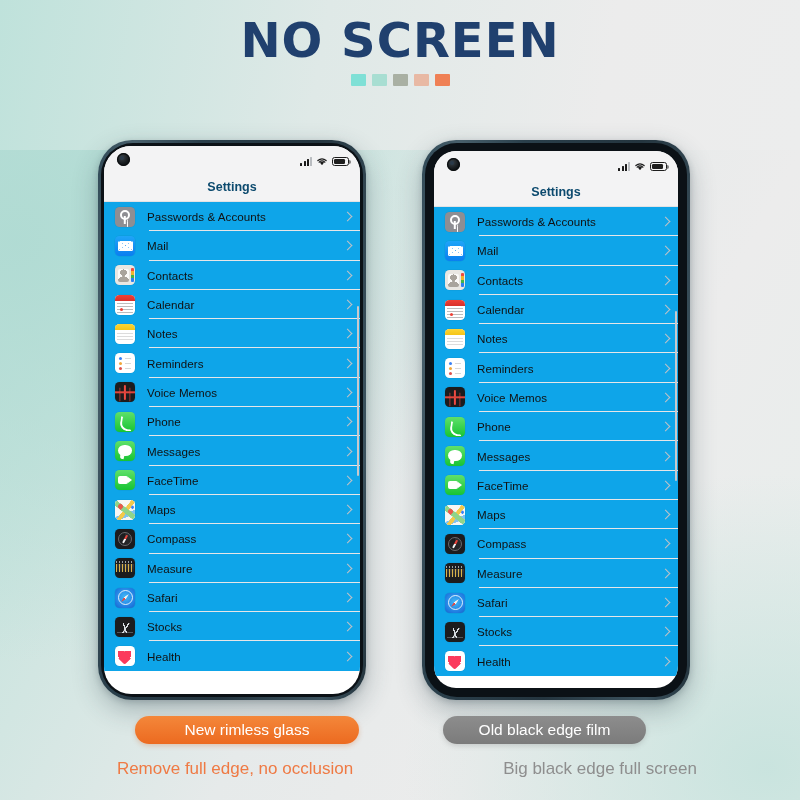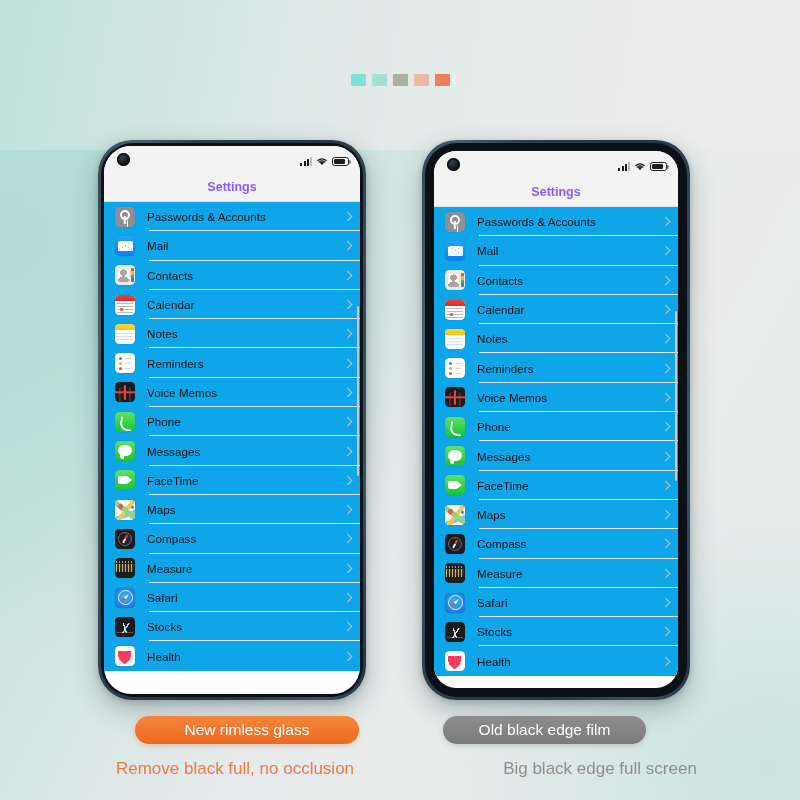--- a/index.html
+++ b/index.html
@@ -100,21 +100,21 @@
     position:relative;width:17px;height:9px;border-radius:2.6px;
     border:1.2px solid #1d1d1d;box-sizing:border-box;
   }
   .batt:before{content:"";position:absolute;left:1px;top:1px;bottom:1px;width:11px;background:#1d1d1d;border-radius:1.2px;}
   .batt:after{content:"";position:absolute;right:-3.2px;top:2.4px;width:2px;height:4px;border-radius:0 2px 2px 0;background:#1d1d1d;opacity:.55;}
 
   
   .sheader{
     height:28px;background:#f3f3f4;
     display:flex;align-items:center;justify-content:center;
-    font-size:12.5px;font-weight:bold;color:#8b5cf6;
+    font-size:12.5px;font-weight:bold;color:#0c4a6e;
     border-bottom:1px solid #e2e2e4;
   }
   
   .list{background:#0ea5e9;}
   .row{
     display:flex;align-items:center;
     height:29.3px;padding-left:11px;
     position:relative;
   }
   .row .sep{
@@ -342,20 +342,21 @@
   .caption.new{left:50px;width:370px;color:#ef7a44;}
   .caption.old{left:410px;width:380px;color:#8e8e8e;}
 </style>
 </head>
 <body>
 
 <div class="bg"></div>
 <div class="bg-top"></div>
 
 <div class="header">
+  <div class="title">NO SCREEN</div>
   <div class="swatches">
       <div class="swatch" style="background: rgb(127, 224, 214);"></div>
       <div class="swatch" style="background: rgb(168, 222, 210);"></div>
       <div class="swatch" style="background: rgb(169, 176, 163);"></div>
       <div class="swatch" style="background: rgb(232, 185, 164);"></div>
       <div class="swatch" style="background: rgb(239, 128, 85);"></div>
     </div>
 </div>
 
 <div class="phone left">
@@ -605,14 +606,14 @@
           <div class="row-label">Health</div>
           <div class="chev"></div>
         </div>
       </div>
     <div class="scrollbar"></div>
   </div>
 </div>
 
 <div class="badge new">New rimless glass</div>
 <div class="badge old">Old black edge film</div>
-<div class="caption new">Remove black full, no occlusion</div>
+<div class="caption new">Remove full edge, no occlusion</div>
 <div class="caption old">Big black edge full screen</div>
 
 </body></html>

